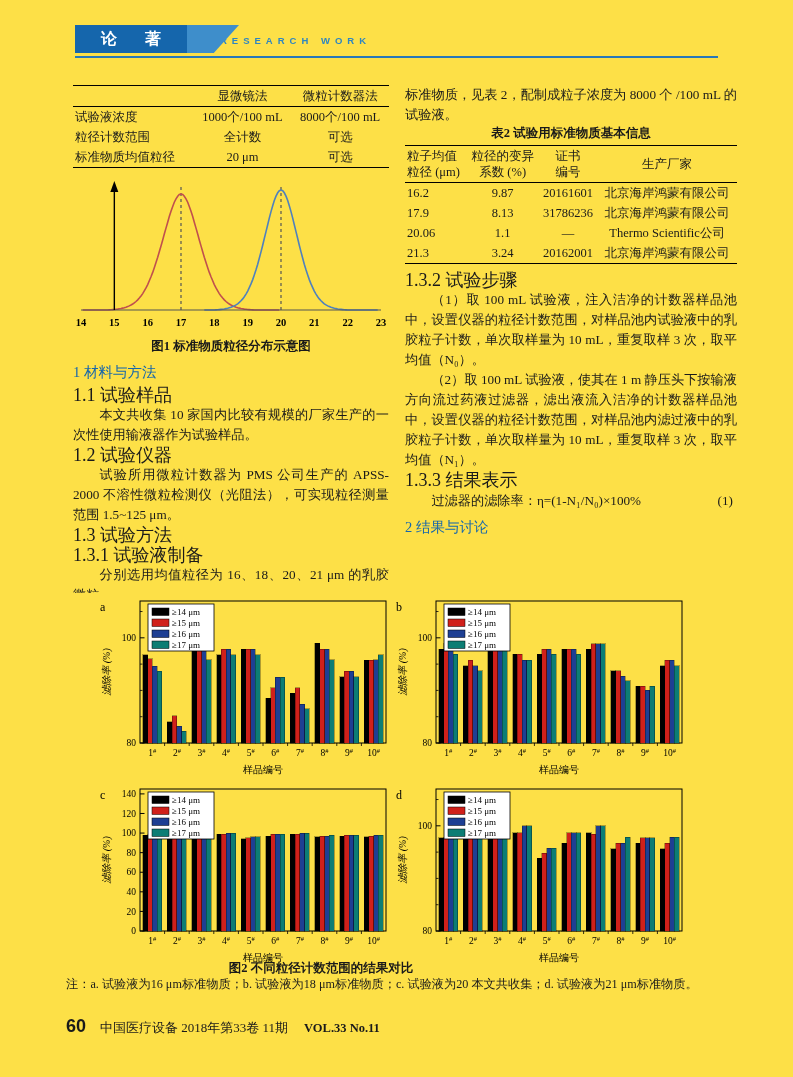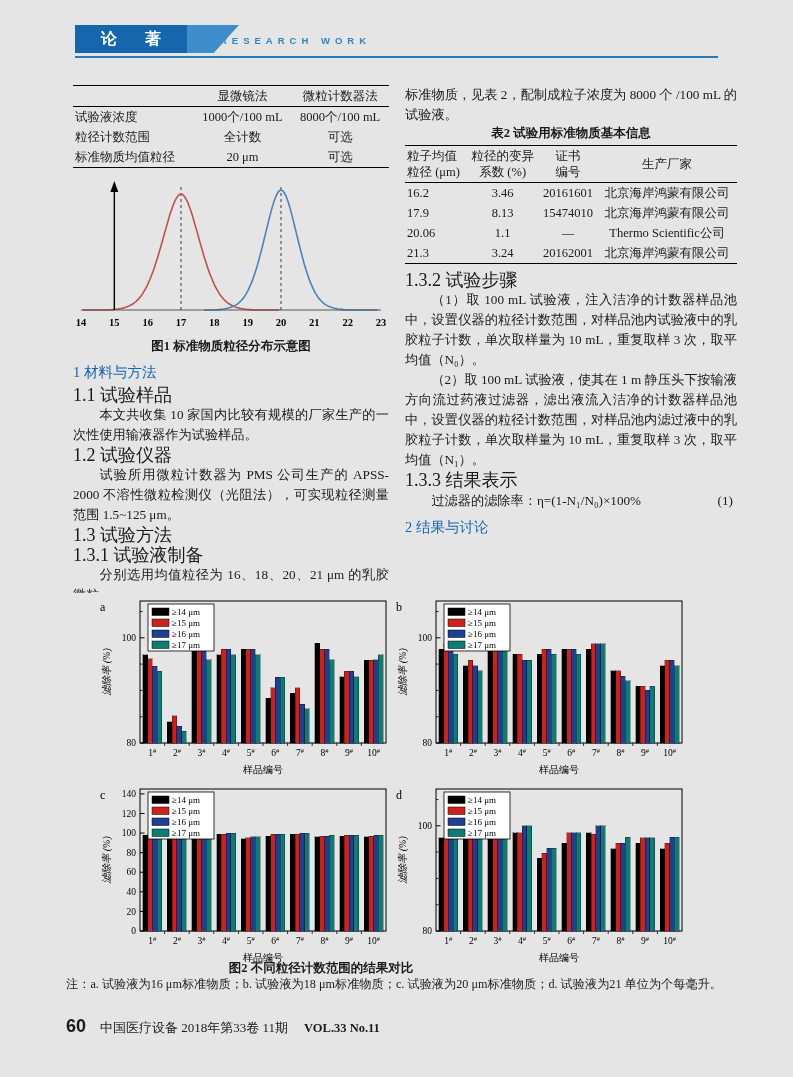--- a/index.html
+++ b/index.html
@@ -1,18 +1,18 @@
 <!DOCTYPE html>
 <html><head>
 <meta charset="utf-8">
 <style>
   * { margin:0; padding:0; box-sizing:border-box; }
   html,body { width:793px; height:1077px; background:#ffffff; overflow:hidden;
     font-family:"Liberation Serif","DejaVu Serif",serif; color:#1a1a1a; }
-  .page { position:relative; width:793px; height:1077px; background:#e5e5e5; }
+  .page { position:relative; width:793px; height:1077px; background:#fde047; }
 
   
   .header { position:absolute; top:25px; left:75px; width:643px; height:33px;
     border-bottom:2px solid #2878b8; }
   .banner { position:absolute; top:0; left:0; width:112px; height:28px;
     background:#1566ac; z-index:2; display:flex; align-items:center; justify-content:center; }
   .banner-tail { position:absolute; top:0; left:112px; width:52px; height:28px;
     background:#3e8ecb; transform:skewX(-42deg); transform-origin:top left; z-index:1; }
   .banner-cn { color:#fff; font-weight:bold; font-size:16px; letter-spacing:12px; padding-left:12px; }
   .banner-en { position:absolute; left:145px; top:10px; color:#2e86c1; font-size:9.5px;
@@ -169,28 +169,28 @@
                   <span class="hdr-line">编号</span>
                 </th>
                 <th>
                   <span class="hdr-line">生产厂家</span>
                 </th>
               </tr>
             </thead>
             <tbody>
               <tr>
                 <td>16.2</td>
-                <td>3.46</td>
+                <td>9.87</td>
                 <td>20161601</td>
                 <td>北京海岸鸿蒙有限公司</td>
               </tr>
               <tr>
                 <td>17.9</td>
                 <td>8.13</td>
-                <td>15474010</td>
+                <td>31786236</td>
                 <td>北京海岸鸿蒙有限公司</td>
               </tr>
               <tr>
                 <td>20.06</td>
                 <td>1.1</td>
                 <td>—</td>
                 <td>Thermo Scientific公司</td>
               </tr>
               <tr>
                 <td>21.3</td>
@@ -590,21 +590,21 @@
               <text x="74" y="33" font-size="9">≥15 μm</text>
               <rect x="54" y="37" width="17" height="7.5" fill="#1e3f93" stroke="#000" stroke-width="0.5"></rect>
               <text x="74" y="44" font-size="9">≥16 μm</text>
               <rect x="54" y="48" width="17" height="7.5" fill="#0d7d74" stroke="#000" stroke-width="0.5"></rect>
               <text x="74" y="55" font-size="9">≥17 μm</text>
             </g>
           </svg></div>
       </div>
   </div>
   <div class="fig2-caption">图2 不同粒径计数范围的结果对比</div>
-  <div class="fig2-note">注：a. 试验液为16 μm标准物质；b. 试验液为18 μm标准物质；c. 试验液为20 μm标准物质；d. 试验液为21 单位为个每毫升。</div>
+  <div class="fig2-note">注：a. 试验液为16 μm标准物质；b. 试验液为18 μm标准物质；c. 试验液为20 本文共收集；d. 试验液为21 μm标准物质。</div>
 
   <div class="footer">
     <span class="page-num">60</span>
     <span class="journal">中国医疗设备 2018年第33卷  11期</span>
     <span class="volno">VOL.33 No.11</span>
   </div>
 
 </div>
 
 </body></html>

